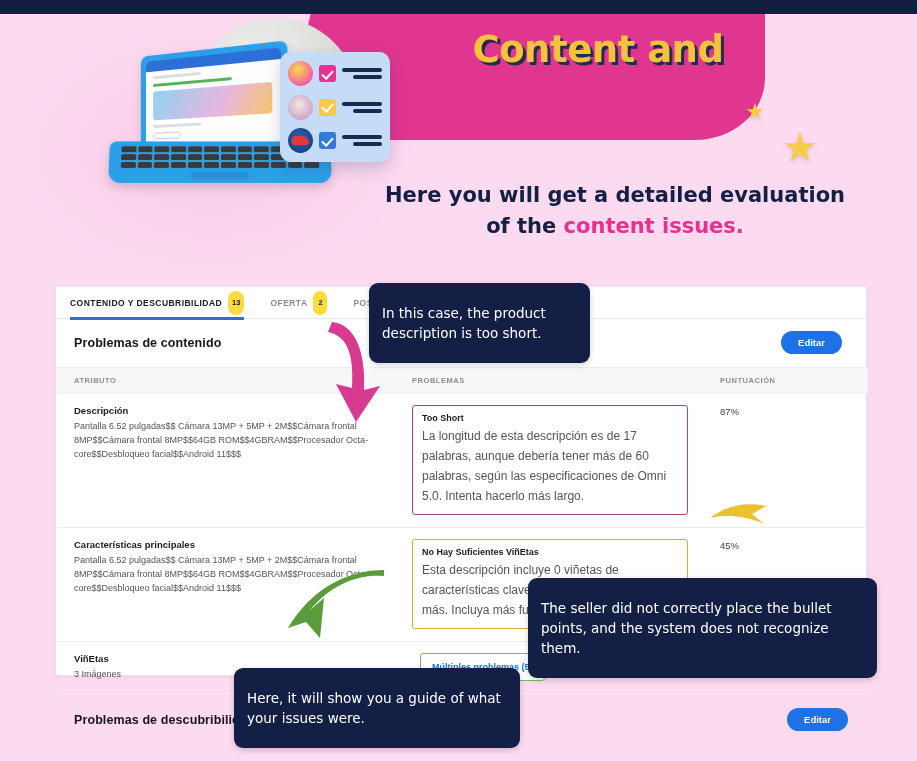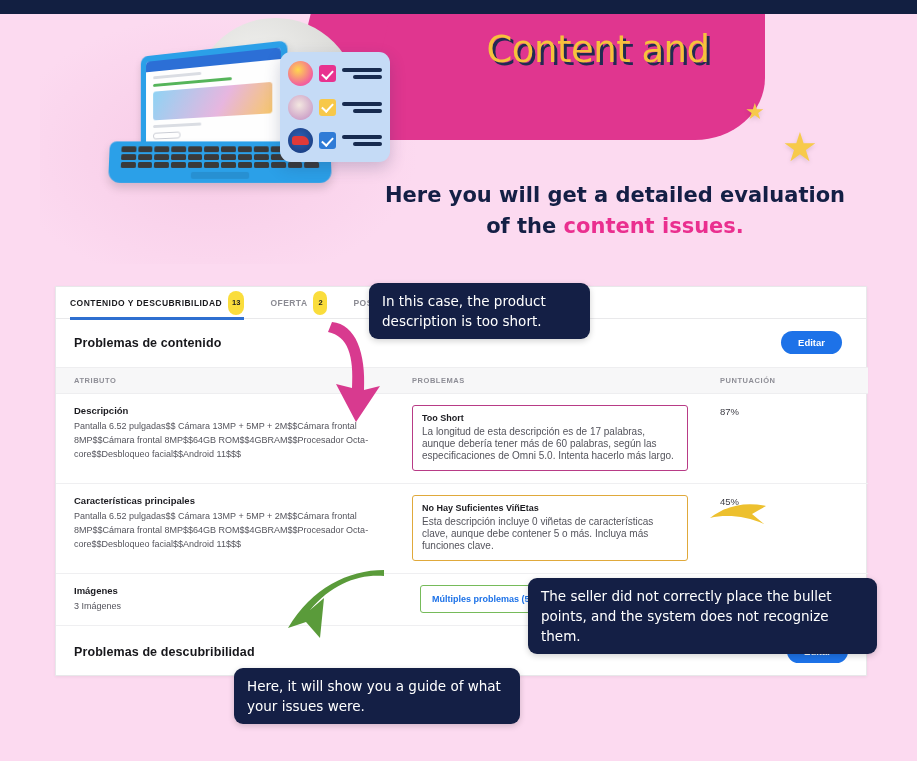--- a/index.html
+++ b/index.html
@@ -42,21 +42,21 @@
   .banner-shape::before{
     content:""; position:absolute; left:-60px; top:0;
     width:80px; height:126px; background:#e0368f;
     transform: skewX(-14deg);
   }
   .banner-title {
     position: absolute;
     left: 388px; top: 16px;
     width: 420px;
     font-family: "DejaVu Sans", sans-serif;
-    font-weight: 400;
+    font-weight: 700;
     font-size: 37px;
     line-height: 40px;
     letter-spacing: -0.5px;
     color: #f6c23c;
     text-shadow: 3px 3px 0 #222b52;
     text-align: center;
     z-index: 4;
   }
   .banner-title .l2 { display:block; }
 
@@ -216,21 +216,21 @@
   .score { font-size: 9.5px; color:#3d3d45; padding-top:1px; }
 
   .issue-box {
     border: 1.6px solid #b83b86;
     border-radius: 3px;
     padding: 7px 9px 8px 9px;
     background:#fff;
   }
   .issue-box.yellow { border-color:#e0a93b; }
   .issue-title { font-size: 9px; font-weight:700; color:#1b1b20; margin-bottom:3px; }
-  .issue-text { font-size: 10px; line-height: 12px; color:#54545c; }
+  .issue-text { font-size: 12px; line-height: 20px; color:#54545c; }
 
   .multi-badge {
     display:inline-block;
     border:1.6px solid #76bb5a; border-radius:3px;
     color:#1d72e8; font-size:9px; font-weight:700;
     padding: 8px 11px; background:#fff;
     margin-left: 8px;
   }
 
   .discover-head {
@@ -246,21 +246,21 @@
 
   
   .callout {
     position: absolute;
     background: #141f45;
     color: #ffffff;
     border-radius: 9px;
     font-family: "DejaVu Sans", sans-serif;
     font-size: 13.5px;
     line-height: 20px;
-    padding: 8px 13px;
+    padding: 20px 13px;
     box-shadow: 0 2px 6px rgba(0,0,0,.18);
   }
   .callout.c-top   { left: 369px; top: 283px; width: 221px; }
   .callout.c-right { left: 528px; top: 578px; width: 349px; }
   .callout.c-bot   { left: 234px; top: 668px; width: 286px; }
 </style>
 </head>
 <body>
 
 <div class="topbar"></div>
@@ -422,21 +422,21 @@
             <div class="issue-title">No Hay Suficientes ViñEtas</div>
             <div class="issue-text">Esta descripción incluye 0 viñetas de características clave, aunque debe contener 5 o más. Incluya más funciones clave.</div>
           </div>
         </td>
         <td class="c3">
           <div class="score">45%</div>
         </td>
       </tr>
       <tr>
         <td class="c1">
-          <div class="attr-name">Imágenes</div>
+          <div class="attr-name">ViñEtas</div>
           <div class="attr-desc">3 Imágenes</div>
         </td>
         <td class="c2">
           <span class="multi-badge">Múltiples problemas (5)</span>
         </td>
         <td class="c3">
           <div class="score"></div>
         </td>
       </tr>
     </tbody>

